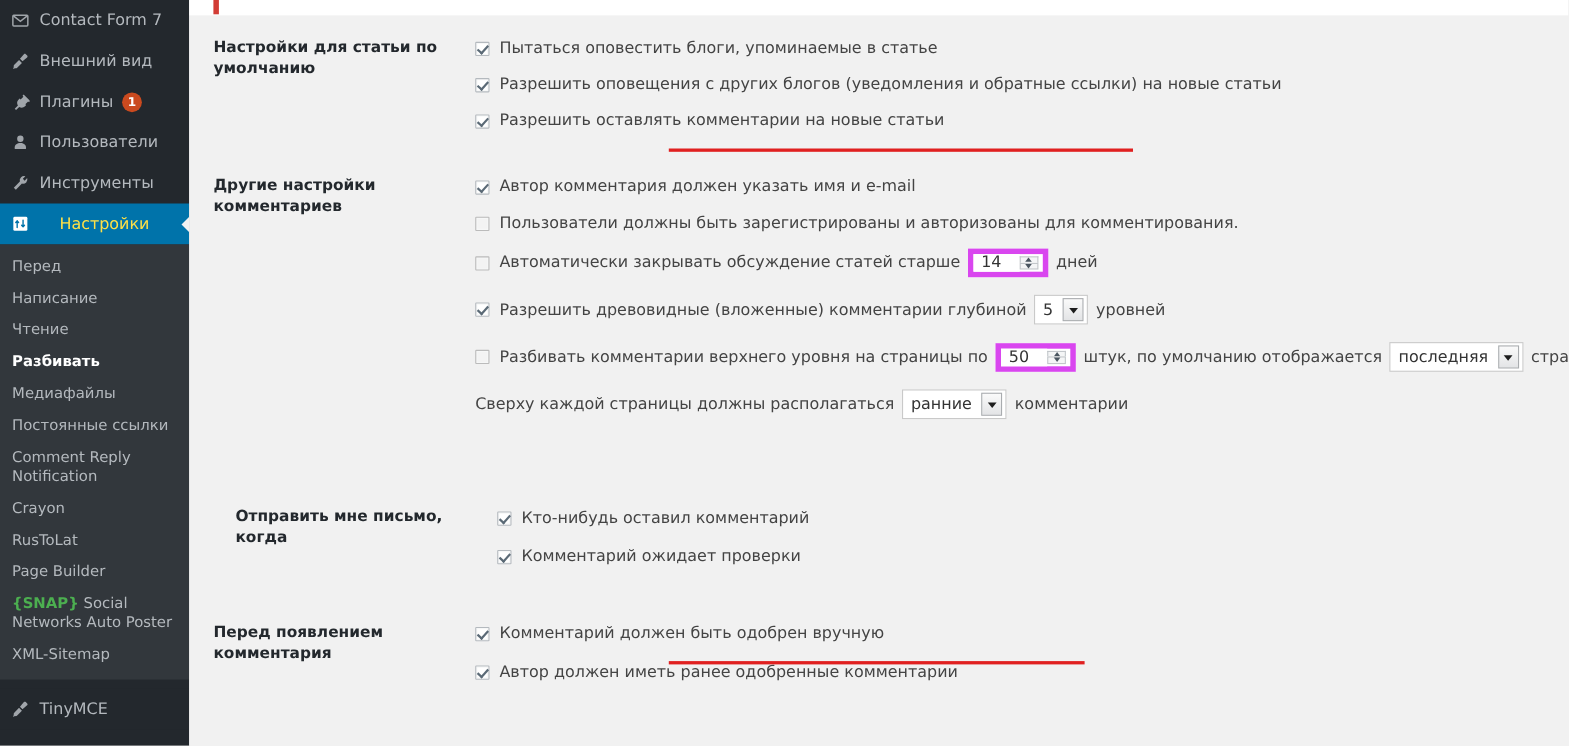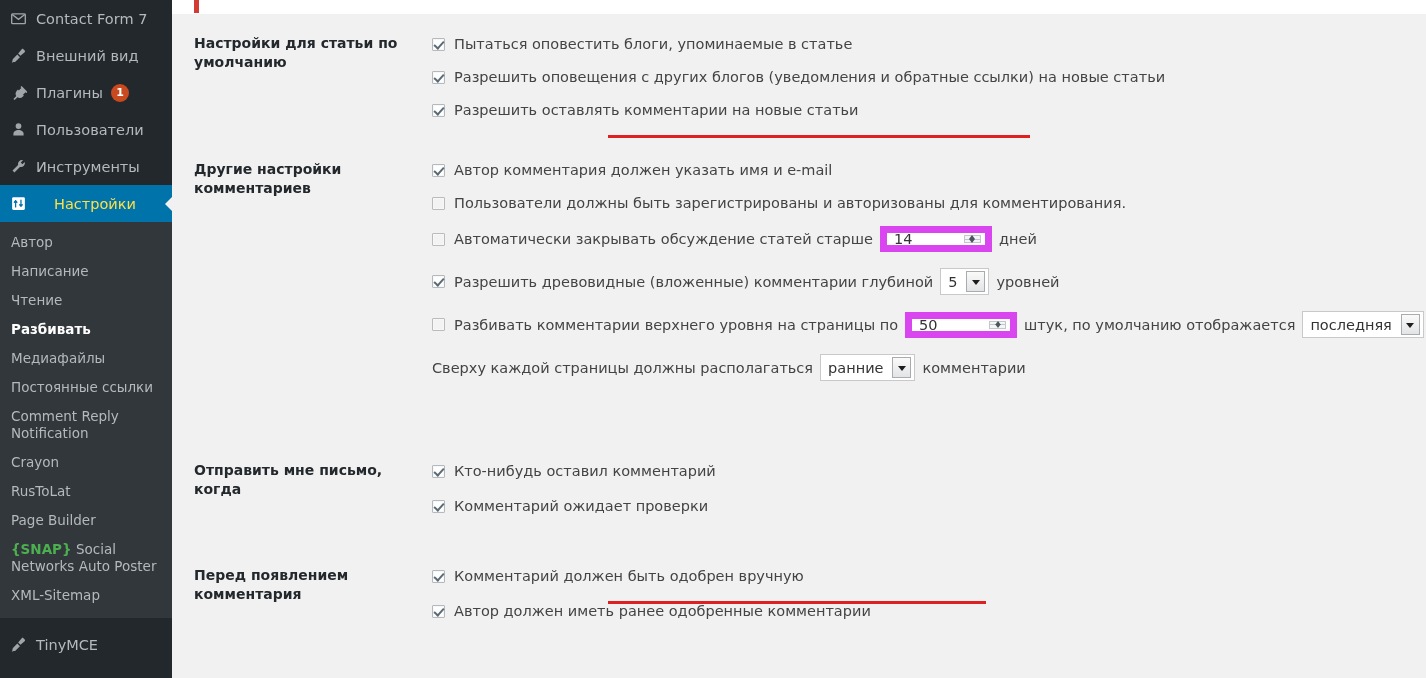--- a/index.html
+++ b/index.html
@@ -179,26 +179,25 @@
     font-style: italic;
     color: #666;
     font-size: 14.5px;
     margin-top: 18px;
   }
 
   
   .spin {
     display: inline-flex;
     align-items: stretch;
-    border: 7px solid #d946ef;
+    border: 5px solid #d946ef;
     background: #fff;
     height: 26px;
     margin: 0 7px;
     vertical-align: middle;
-    gap: 35px;
   }
   .spin .val {
     width: 42px;
     padding-left: 7px;
     display: flex;
     align-items: center;
     font-size: 14.5px;
     color: #333;
     background: #fff;
   }
@@ -339,21 +338,21 @@
             <path d="M6.6 14V6.8M6.6 6.8l-1.5 1.7M6.6 6.8l1.5 1.7" stroke="#0073aa" stroke-width="1.5" stroke-linecap="round"></path>
             <path d="M12.9 6v7.2M12.9 13.2l1.5-1.7M12.9 13.2l-1.5-1.7" stroke="#0073aa" stroke-width="1.5" stroke-linecap="round"></path>
           </svg>
         </span>
         <span class="mi-label">Настройки</span>
         <span class="arrow"></span>
       </div>
     </div>
 
     <div class="submenu">
-      <a class="submenu-item">Автор</a>
+      <a class="submenu-item">Перед</a>
       <a class="submenu-item">Написание</a>
       <a class="submenu-item">Чтение</a>
       <a class="submenu-item current">Разбивать</a>
       <a class="submenu-item">Медиафайлы</a>
       <a class="submenu-item">Постоянные ссылки</a>
       <a class="submenu-item">Comment Reply Notification</a>
       <a class="submenu-item">Crayon</a>
       <a class="submenu-item">RusToLat</a>
       <a class="submenu-item">Page Builder</a>
       <a class="submenu-item"><span class="snap-tag">{SNAP}</span><span> Social Networks Auto Poster</span></a>
@@ -460,21 +459,21 @@
             <span class="sel">
               <span class="sv">ранние</span>
               <span class="sbtn"></span>
             </span>
             <span class="lbl inline-txt">комментарии</span>
           </div>
 
         </div>
       </div>
 
-      <div class="row" style="margin-top:28px;">
+      <div class="row" style="margin-top:28px;margin-left:20px;">
         <div class="row-th">Отправить мне письмо, когда</div>
         <div class="row-td">
           <label class="cb-line" style="margin-bottom:15px;">
             <span class="cbox checked"></span>
             <span class="lbl">Кто-нибудь оставил комментарий</span>
           </label>
           <label class="cb-line">
             <span class="cbox checked"></span>
             <span class="lbl">Комментарий ожидает проверки</span>
           </label>

